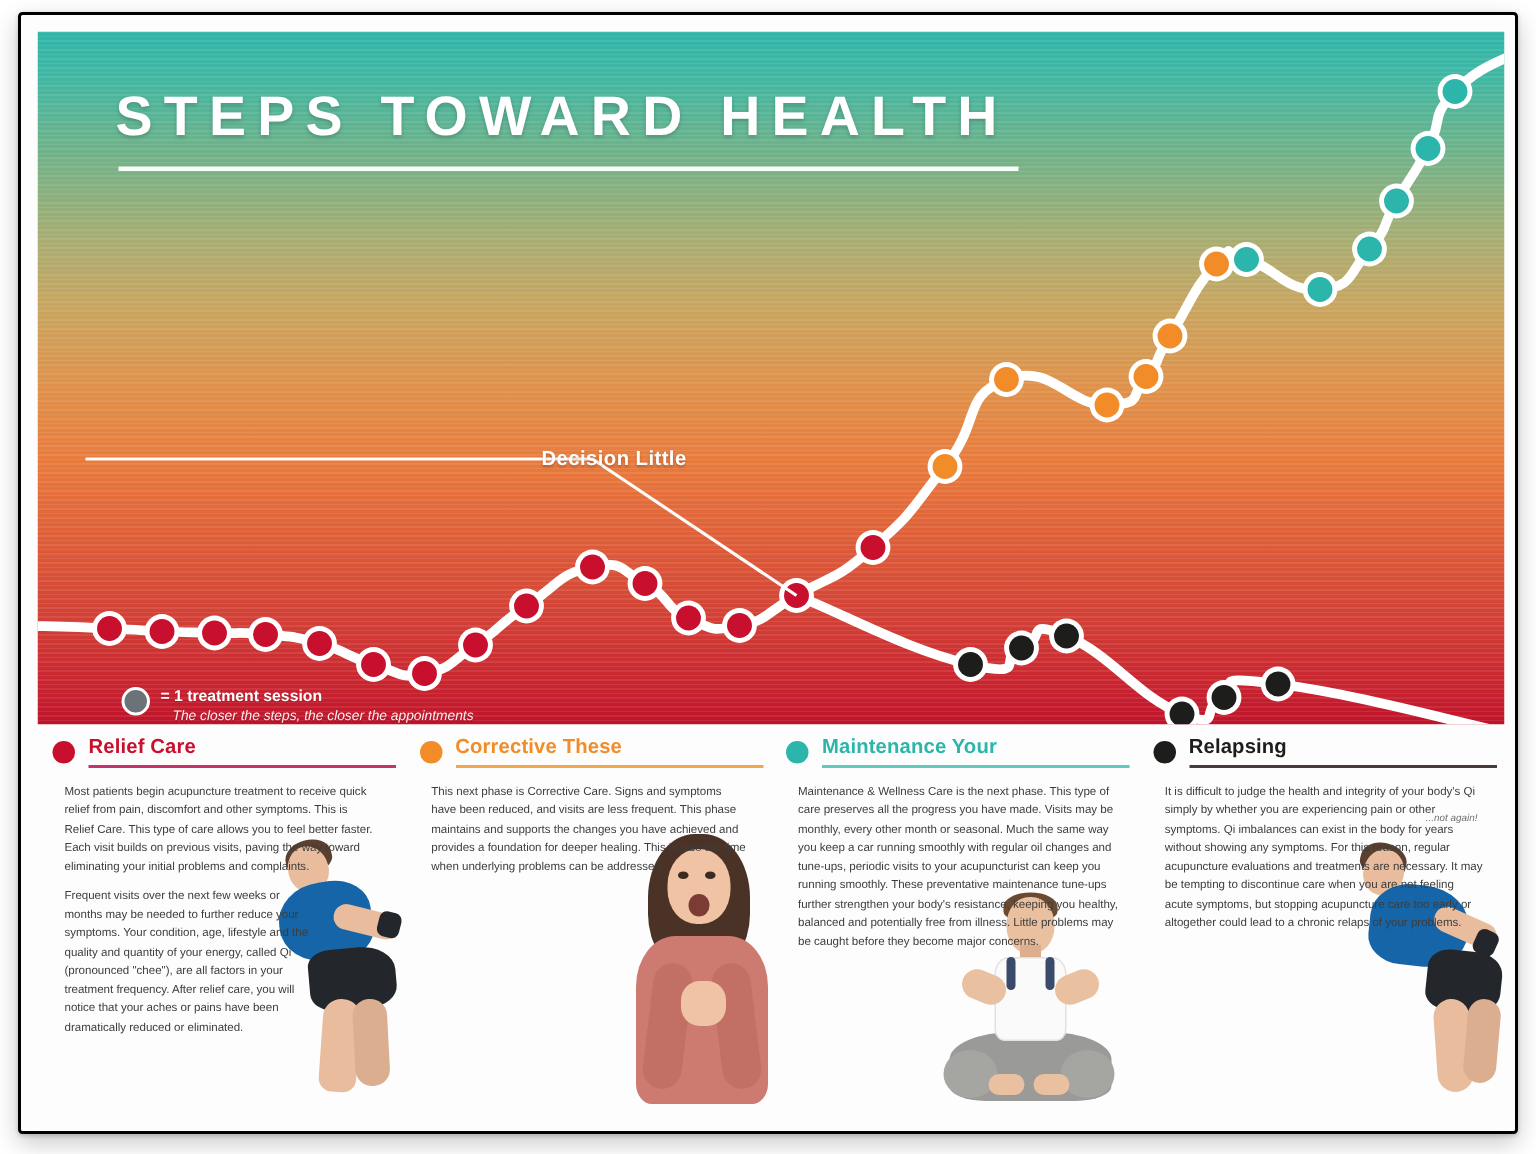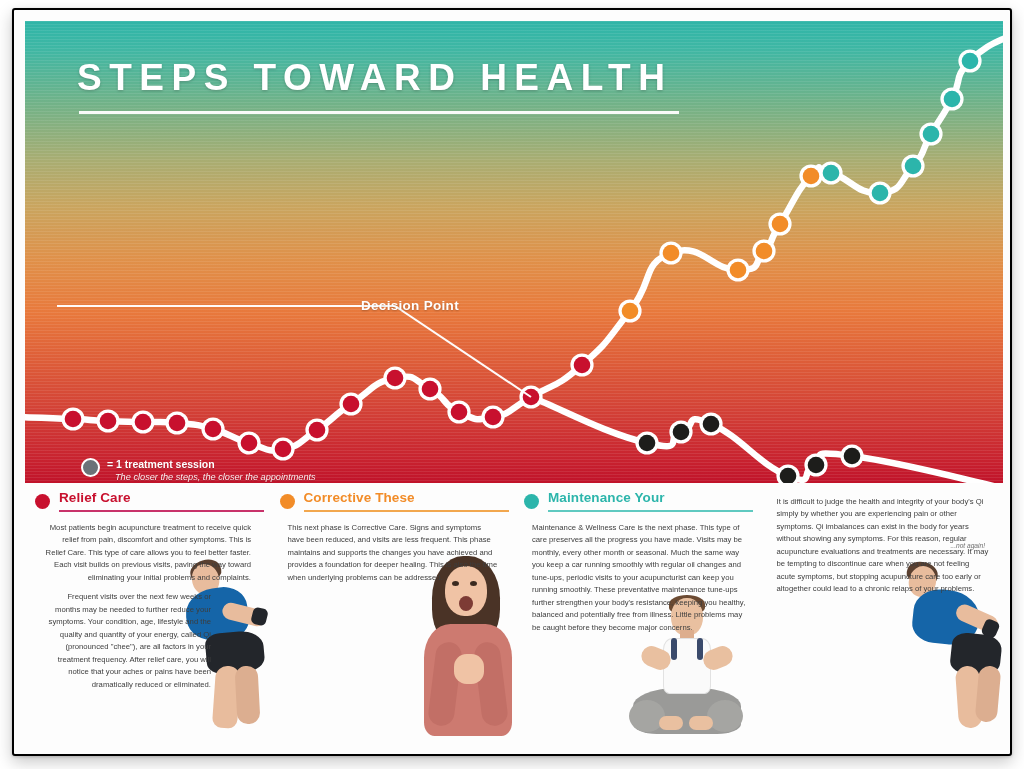--- a/index.html
+++ b/index.html
@@ -139,21 +139,21 @@
     width: 205px; height: 2px;
   }
 
   .col-body { position: relative; z-index: 2; padding-top: 6px; }
   .col-body p {
     font-size: 7.7px;
     line-height: 1.62;
     color: #3d3d3d;
     margin-bottom: 7px;
   }
-  .c1 .col-body p { width: 168px; text-align: right; }
+  .c1 .col-body p { width: 168px; }
   .c1 .col-body p:first-child { width: 208px; }
   .c2 .col-body p { width: 140px; }
   .c2 .col-body p:first-child { width: 212px; }
   .c3 .col-body p { width: 196px; }
   .c3 .col-body p:first-child { width: 214px; }
   .c4 .col-body p { width: 150px; }
   .c4 .col-body p:first-child { width: 212px; }
 
   
   .figure { position: absolute; z-index: 1; pointer-events: none; }
@@ -334,21 +334,21 @@
           <circle cx="791" cy="444" r="8.3" fill="#1d1d1b"></circle>
           <circle cx="827" cy="435" r="11.6" fill="#ffffff"></circle>
           <circle cx="827" cy="435" r="8.3" fill="#1d1d1b"></circle>
         </g>
       <polyline id="decision-leader" points="32,285 370,285 506,376" fill="none" stroke="#ffffff" stroke-width="2.1" opacity="0.97"></polyline>
     </svg>
 
     <div id="poster-title">STEPS TOWARD HEALTH</div>
     <div id="title-rule"></div>
 
-    <div id="decision-label">Decision Point</div>
+    <div id="decision-label">Decision Little</div>
 
     <div id="legend">
       <div id="legend-dot"></div>
       <div id="legend-text">
         <div id="legend-main">= 1 treatment session</div>
         <div id="legend-sub">The closer the steps, the closer the appointments</div>
       </div>
     </div>
   </div>
 
@@ -418,20 +418,25 @@
           <div class="footR"></div>
         <div class="torso"></div>
           <div class="strapL"></div>
           <div class="strapR"></div>
         <div class="armL"></div>
           <div class="armR"></div>
       </div>
     </div>
 
     <div class="column c4">
+      <div class="col-head">
+        <span class="col-bullet" style="background: rgb(29, 29, 27);"></span>
+        <span class="col-title" style="color: rgb(29, 29, 27);">Relapsing</span>
+        <span class="col-rule" style="background: rgb(74, 60, 56);"></span>
+      </div>
       <div class="col-body">
         <p>It is difficult to judge the health and integrity of your body's Qi simply by whether you are experiencing pain or other symptoms. Qi imbalances can exist in the body for years without showing any symptoms. For this reason, regular acupuncture evaluations and treatments are necessary. It may be tempting to discontinue care when you are not feeling acute symptoms, but stopping acupuncture care too early or altogether could lead to a chronic relaps of your problems.</p>
       </div>
       <div id="fig4-caption">...not again!</div>
       <div class="figure" id="fig4">
         <div class="hair"></div>
           <div class="head"></div>
           <div class="torso"></div>
         <div class="arm"></div>
           <div class="cuff"></div>

